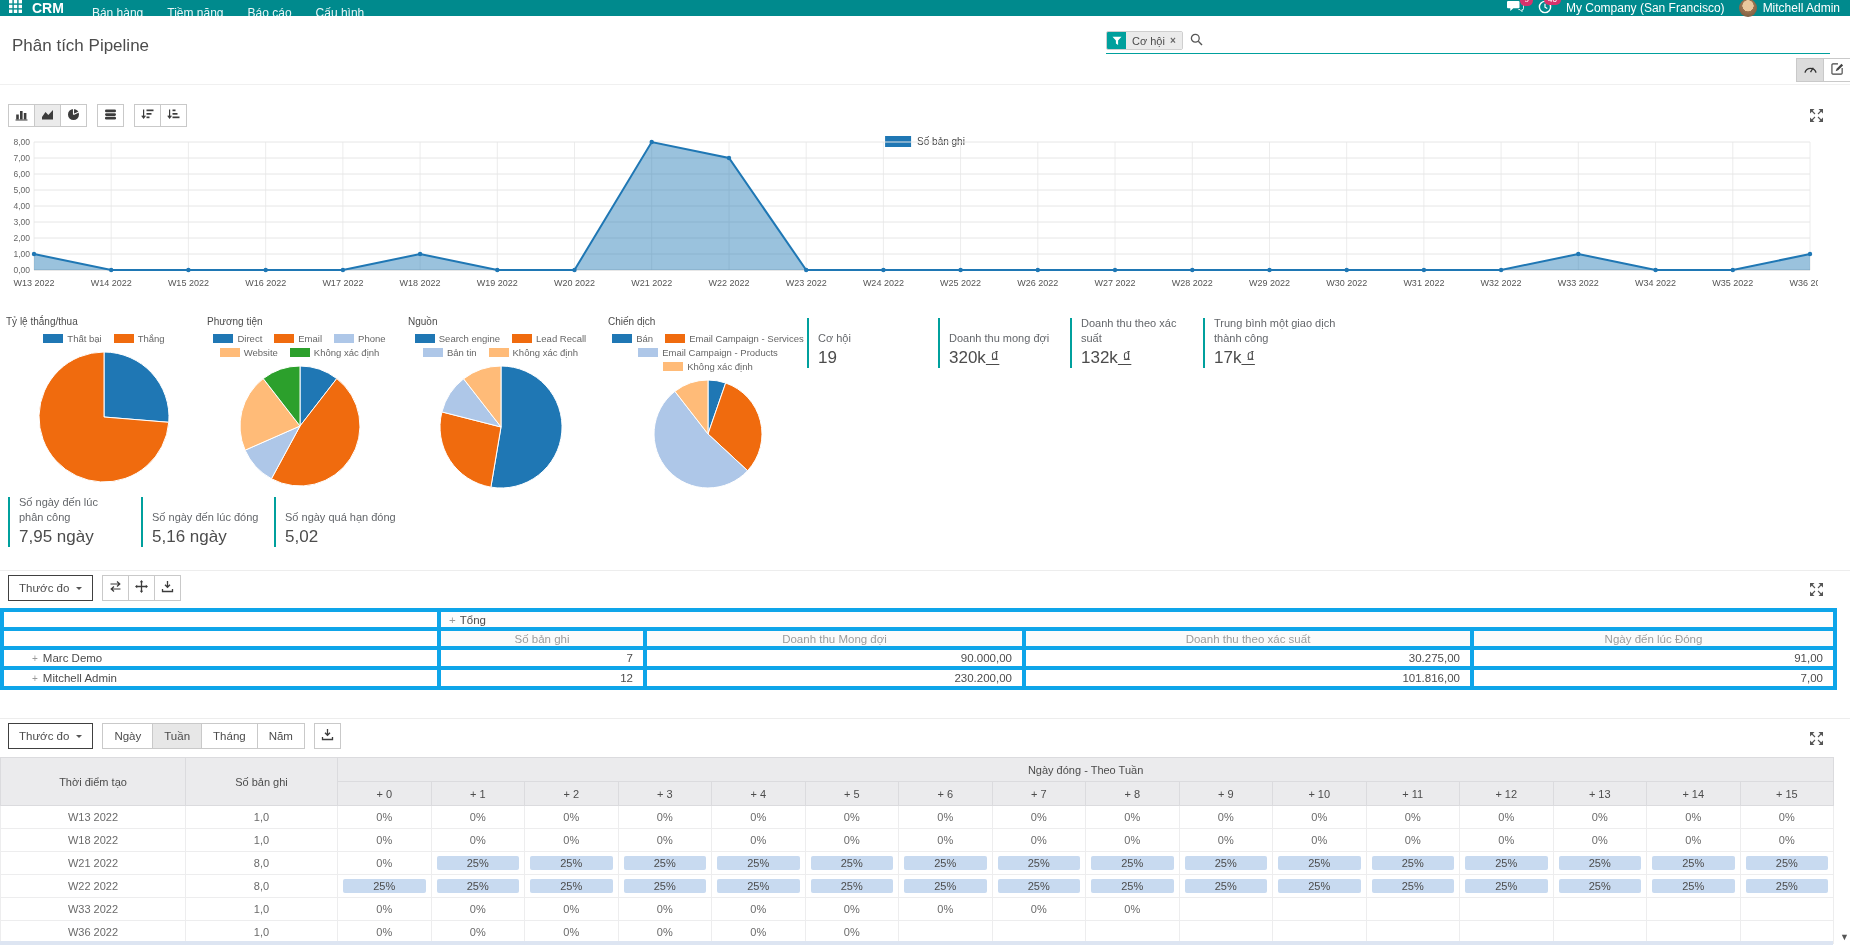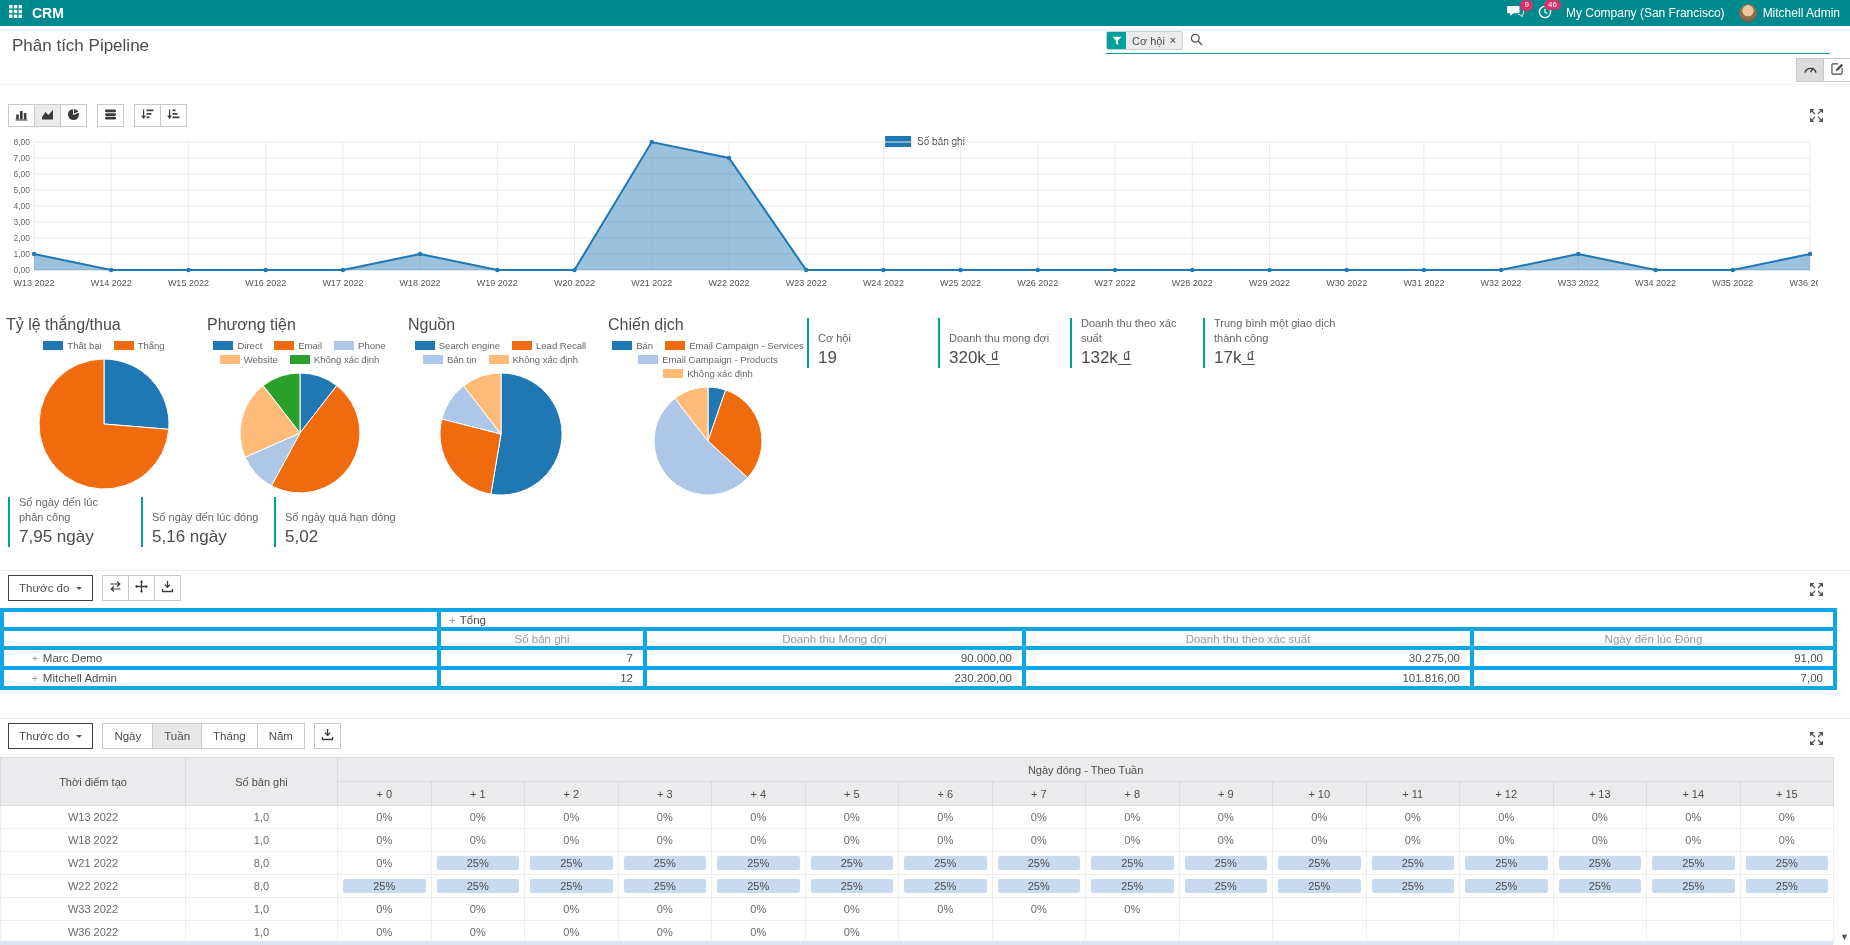--- a/index.html
+++ b/index.html
@@ -1,20 +1,20 @@
 <!DOCTYPE html>
 <html><head>
 <meta charset="utf-8">
 <style>
   html,body{margin:0;padding:0;overflow:hidden;}
   .app{position:relative;width:1850px;height:945px;background:#fff;
        font-family:"Liberation Sans",sans-serif;font-size:12px;color:#4c4c4c;}
 
   
-  .navbar{position:absolute;left:0;top:0;width:1850px;height:26px;background:#008a8d;
+  .navbar{position:absolute;left:0;top:0;width:1850px;height:16px;background:#008a8d;
           display:flex;align-items:center;padding:0;box-sizing:border-box;}
   .nav-left{display:flex;align-items:center;height:100%;}
   .apps-btn{width:30px;height:100%;display:flex;align-items:center;justify-content:center;cursor:pointer;}
   .brand{color:#fff;font-size:14px;font-weight:bold;margin:0 16px 0 2px;}
   .nav-menu-item{color:rgba(255,255,255,.92);font-size:12px;padding:0 12px;height:26px;
                  display:flex;align-items:center;cursor:pointer;}
   .nav-right{margin-left:auto;display:flex;align-items:center;gap:14px;padding-right:10px;height:100%;}
   .nav-icon{position:relative;display:flex;align-items:center;cursor:pointer;}
   .badge{position:absolute;top:-5px;right:-9px;background:#d6336c;color:#fff;font-size:8px;
          border-radius:8px;padding:1px 4px;line-height:1.1;}
@@ -64,21 +64,21 @@
 
   
   #line-chart{position:absolute;left:8px;top:130px;}
   .chart-legend{position:absolute;left:925px;top:136px;transform:translateX(-50%);display:flex;
                 align-items:center;gap:6px;font-size:10px;color:#444;}
   .legend-swatch{width:26px;height:11px;background:#1f77b4;}
 
   
   #pies-row{position:absolute;left:0;top:316px;width:1850px;height:245px;}
   .pie-group{position:absolute;top:0;}
-  .pie-title{font-size:16px;color:#4c4c4c;margin-bottom:6px;}
+  .pie-title{font-size:10px;color:#4c4c4c;margin-bottom:6px;}
   .pie-legend-row{display:flex;justify-content:center;gap:12px;font-size:9.5px;color:#666;
                   margin-bottom:3px;align-items:center;}
   .pl-item{display:flex;align-items:center;gap:4px;white-space:nowrap;}
   .pl-swatch{width:20px;height:9px;display:inline-block;}
   .pie-svg{display:block;margin:6px auto 0;}
   .kpi{position:absolute;border-left:2px solid #00a09d;padding-left:9px;display:flex;
        flex-direction:column;justify-content:flex-end;box-sizing:border-box;}
   .kpi-label{font-size:11px;color:#63666a;line-height:1.3;}
   .kpi-value{font-size:17px;color:#4c4c4c;margin-top:3px;}
   .cur{text-decoration:underline;}
@@ -122,20 +122,26 @@
                 <rect x="4.8" y="4.8" width="3.4" height="3.4"></rect>
                 <rect x="9.6" y="4.8" width="3.4" height="3.4"></rect>
             <rect x="0" y="9.6" width="3.4" height="3.4"></rect>
                 <rect x="4.8" y="9.6" width="3.4" height="3.4"></rect>
                 <rect x="9.6" y="9.6" width="3.4" height="3.4"></rect>
           </g>
             </svg>
         </span>
       </div>
       <div class="brand">CRM</div>
+      <nav id="nav-menus" style="display:flex;height:100%;">
+          <div class="nav-menu-item">Bán hàng</div>
+          <div class="nav-menu-item">Tiềm năng</div>
+          <div class="nav-menu-item">Báo cáo</div>
+          <div class="nav-menu-item">Cấu hình</div>
+        </nav>
     </div>
     <div class="nav-right">
       <div class="nav-icon">
         <span>
           <svg width="17" height="13" viewBox="0 0 17 13">
               <path d="M1 1 h10.5 a1 1 0 0 1 1 1 v5.2 a1 1 0 0 1 -1 1 h-5.2 l-3 2.8 v-2.8 h-2.3 a1 1 0 0 1 -1 -1 v-5.2 a1 1 0 0 1 1 -1 z" fill="#fff"></path>
               <path d="M14 3.6 h1.6 a1 1 0 0 1 1 1 v4 a1 1 0 0 1 -1 1 h-0.6 v2 l-2 -2 h-1.6" fill="none" stroke="#fff" stroke-width="0.9"></path>
             </svg>
         </span>
         <span class="badge">9</span>

